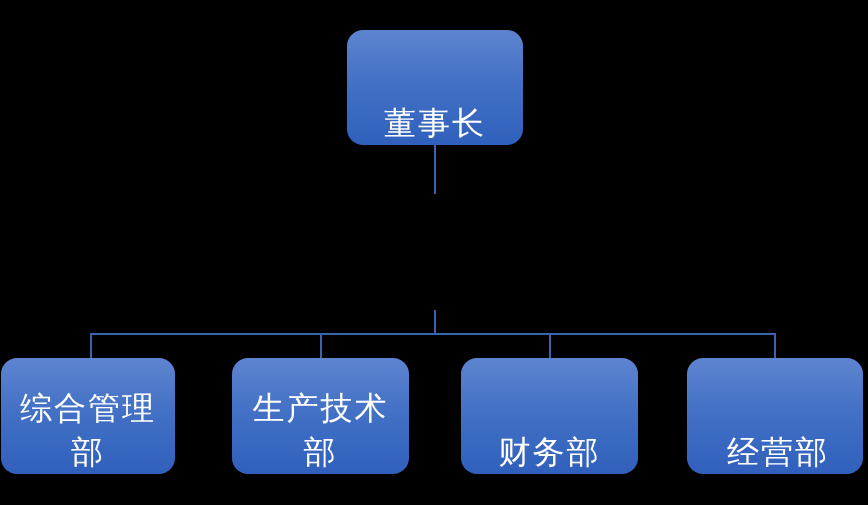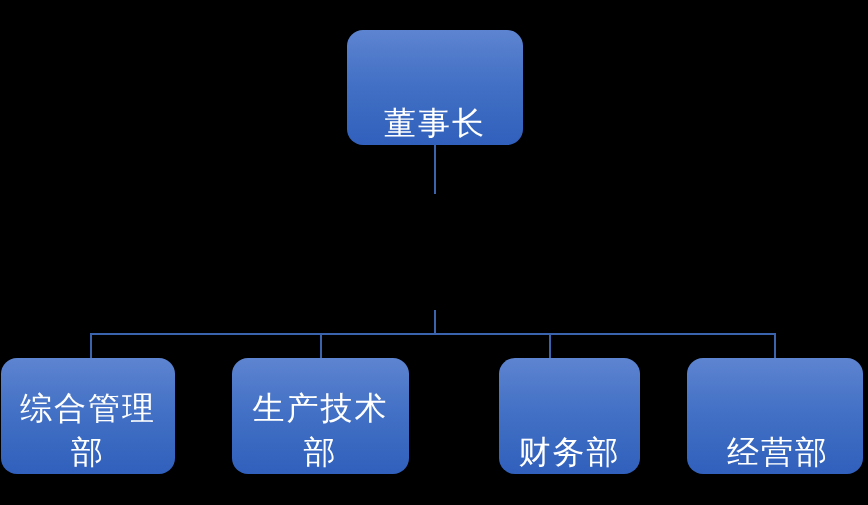--- a/index.html
+++ b/index.html
@@ -28,21 +28,21 @@
     font-weight: 300;
     letter-spacing: 2px;
     line-height: 44px;
     text-align: center;
     box-sizing: border-box;
   }
   .node-chairman        { left: 347px; top: 30px;  width: 176px; height: 115px; }
   .node-general-manager { left: 347px; top: 194px; width: 176px; height: 116px; }
   .node-dept-admin      { left: 1px;   top: 358px; width: 174px; height: 116px; }
   .node-dept-production { left: 232px; top: 358px; width: 177px; height: 116px; }
-  .node-dept-finance    { left: 461px; top: 358px; width: 141px; height: 116px; margin-left: 38px; }
+  .node-dept-finance    { left: 461px; top: 358px; width: 177px; height: 116px; }
   .node-dept-business   { left: 687px; top: 358px; width: 176px; height: 116px; padding-left: 6px; }
   .connector {
     position: absolute;
     background: #3a64ae;
   }
   .conn-chairman-gm { left: 434px; top: 145px; width: 2px;   height: 49px; }
   .conn-gm-bus      { left: 434px; top: 310px; width: 2px;   height: 23px; }
   .conn-bus         { left: 90px;  top: 333px; width: 686px; height: 2px;  }
   .conn-drop-admin      { left: 90px;  top: 333px; width: 2px; height: 25px; }
   .conn-drop-production { left: 320px; top: 333px; width: 2px; height: 25px; }

